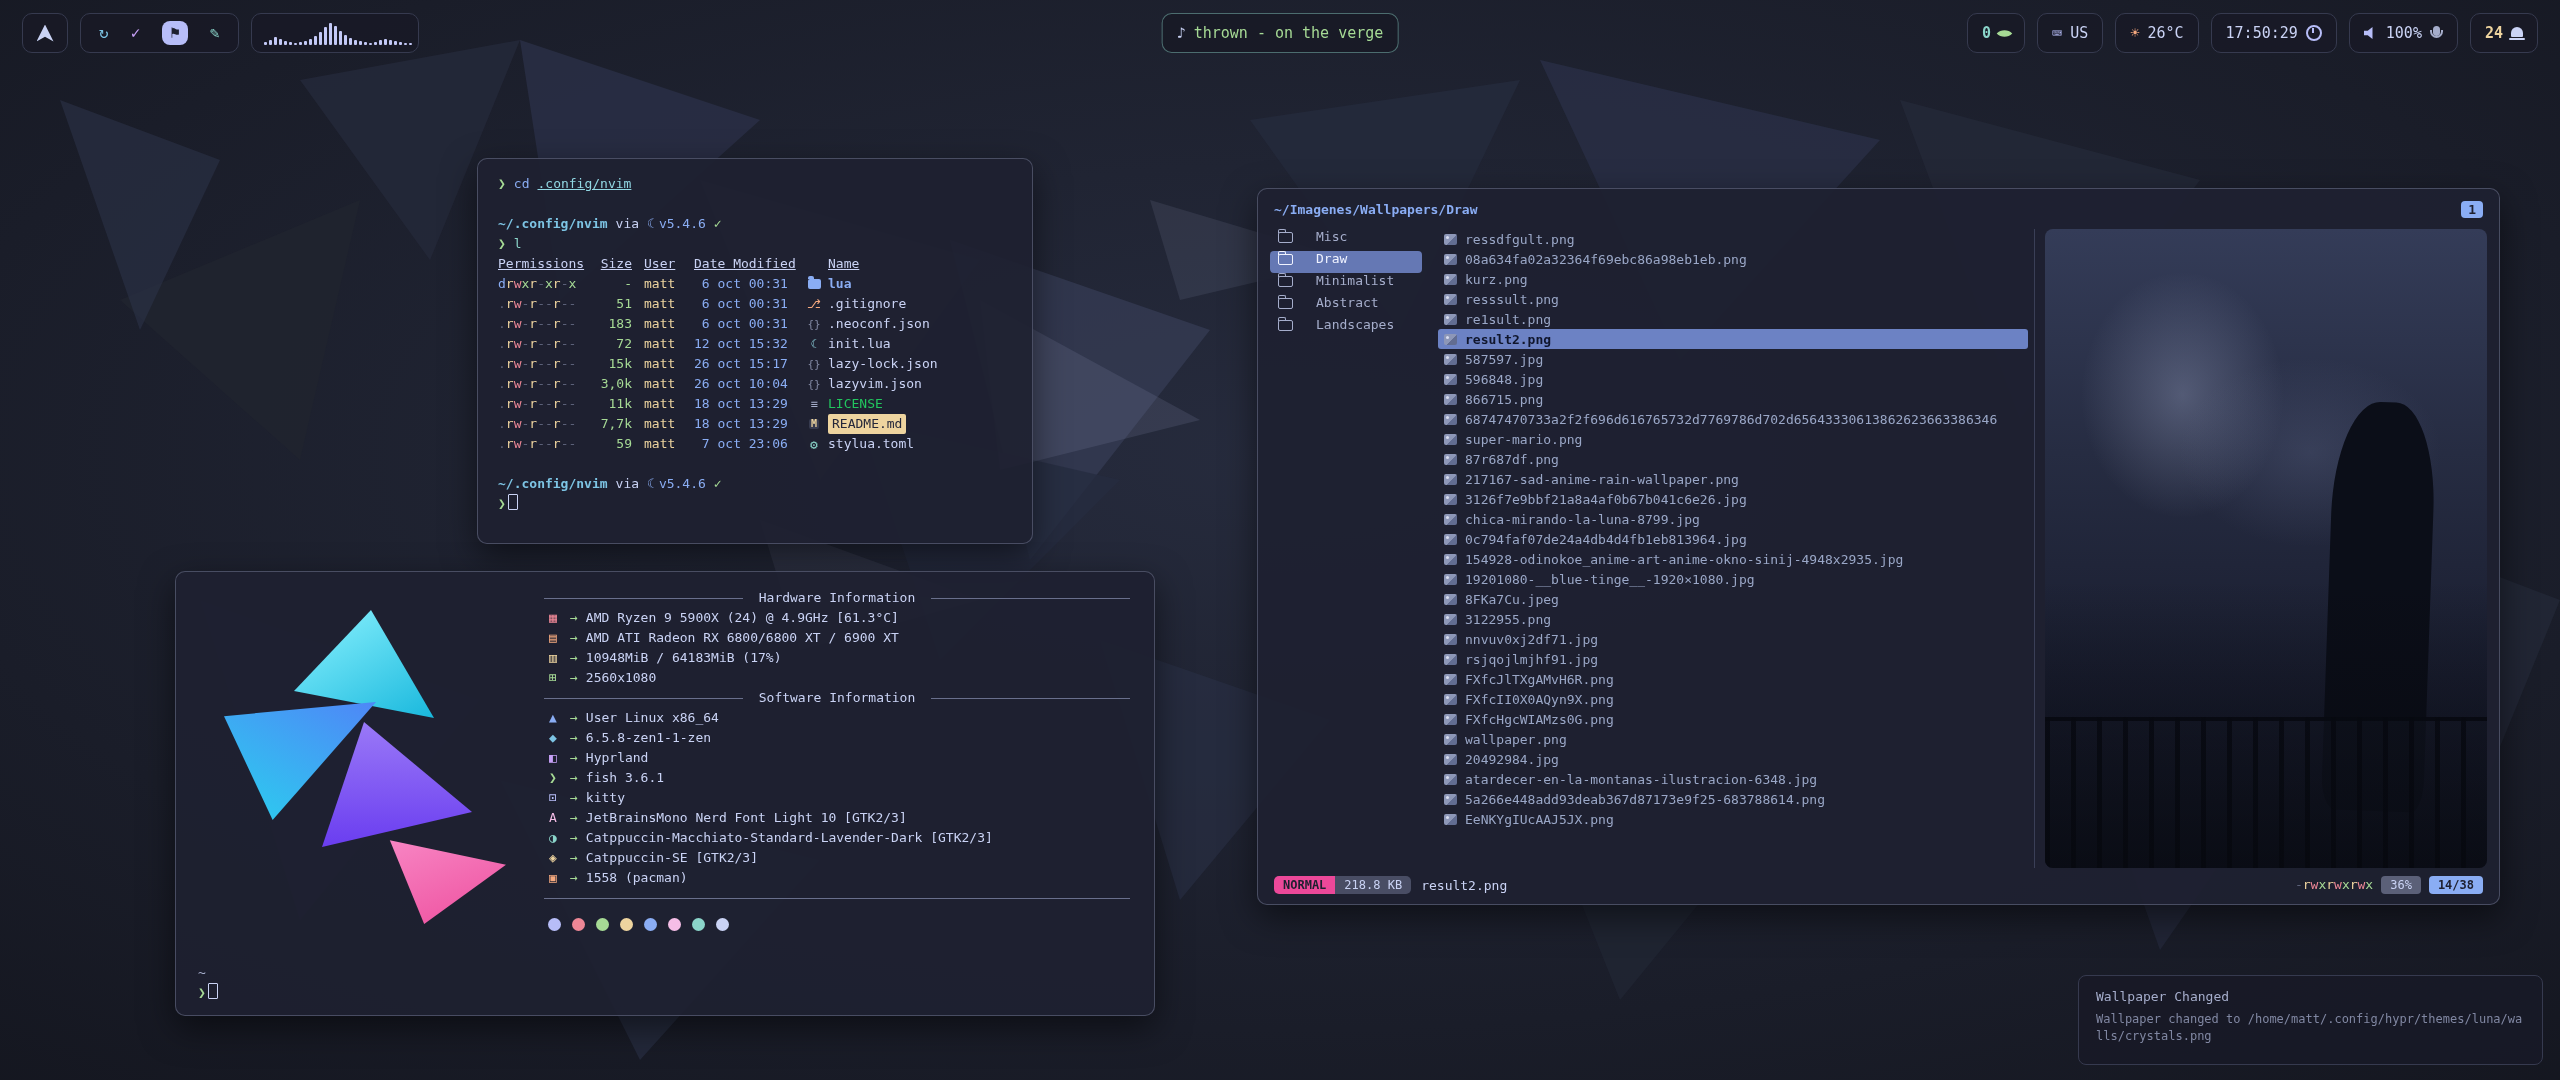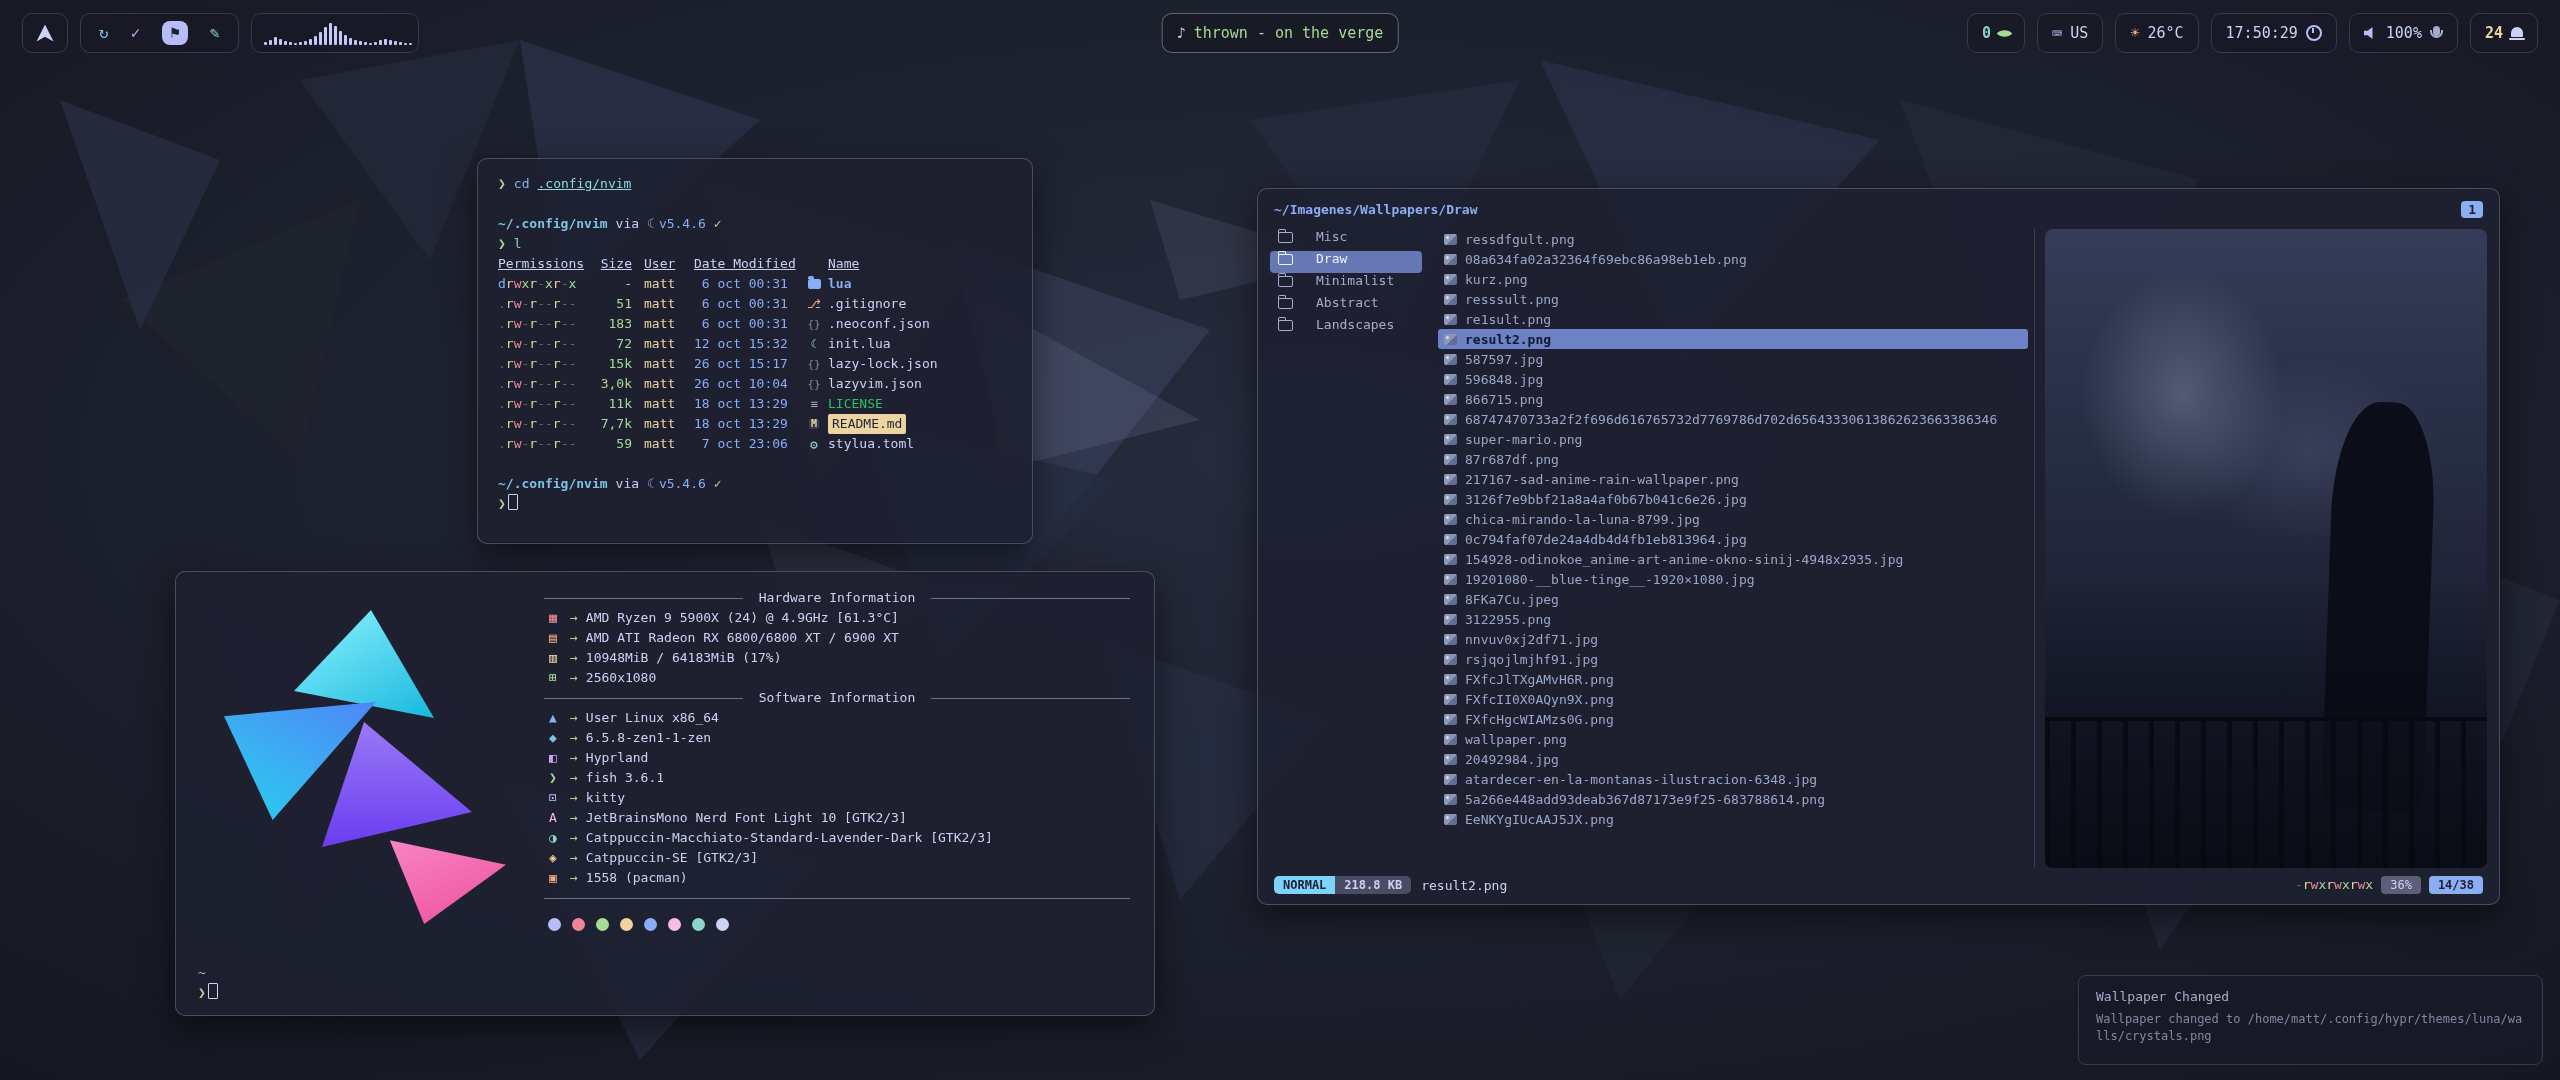--- a/index.html
+++ b/index.html
@@ -122,22 +122,22 @@
     background:linear-gradient(180deg,#343c58 0%,#262c42 35%,#1a1e30 70%,#111422 100%);}
   .pv-moonglow{position:absolute;left:6%;top:5%;width:50%;height:42%;background:radial-gradient(ellipse at center,rgba(190,200,235,0.28),transparent 65%);}
   .pv-cloud{position:absolute;left:30%;top:20%;width:60%;height:30%;background:radial-gradient(ellipse at center,rgba(120,130,170,0.22),transparent 70%);}
   .pv-figure{position:absolute;right:13%;top:27%;width:23%;height:64%;background:#0b0e18;border-radius:45% 40% 12% 14%/28% 26% 8% 8%;transform:rotate(2deg);}
   .pv-rail{position:absolute;left:0;right:0;bottom:0;height:23%;border-top:4px solid rgba(8,10,18,0.9);
     background:repeating-linear-gradient(90deg,rgba(8,10,18,0.85) 0 5px,rgba(24,28,44,0.45) 5px 26px);}
   .pv-fade{position:absolute;inset:0;background:linear-gradient(0deg,rgba(6,8,14,0.72),transparent 45%);}
   .fm-status{position:absolute;left:12px;right:12px;bottom:6px;height:26px;display:flex;align-items:center;gap:10px;padding:0 4px;}
   .chip-group{display:flex;}
   .chip{padding:2px 9px;border-radius:4px;font-weight:bold;font-size:12px;line-height:1.2;}
-  .chip-mode{background:#7dd3fc;color:#1e2030;border-radius:5px 0 0 5px;}
-  .chip-size{background:#494d64;color:#cad3f5;font-weight:bold;border-radius:0 5px 5px 0;}
+  .chip-mode{background:#ec4899;color:#1e2030;border-radius:5px 0 0 5px;}
+  .chip-size{background:#494d64;color:#cad3f5;font-weight:normal;border-radius:0 5px 5px 0;}
   .st-file{color:#cad3f5;}
   .st-right{margin-left:auto;display:flex;gap:8px;align-items:center;}
   .chip-pct{background:#5b6078;color:#cad3f5;font-weight:normal;}
   .chip-pos{background:#8aadf4;color:#1e2030;}
 
   
   .notif{position:absolute;left:2078px;top:975px;width:465px;height:90px;background:rgba(24,25,38,0.96);
     border:1px solid #363a4f;border-radius:8px;padding:13px 17px;box-sizing:border-box;z-index:6;}
   .notif-title{color:#a5adcb;font-size:13px;margin-bottom:7px;}
   .notif-body{color:#8087a2;font-size:12px;line-height:17px;word-break:break-all;}

